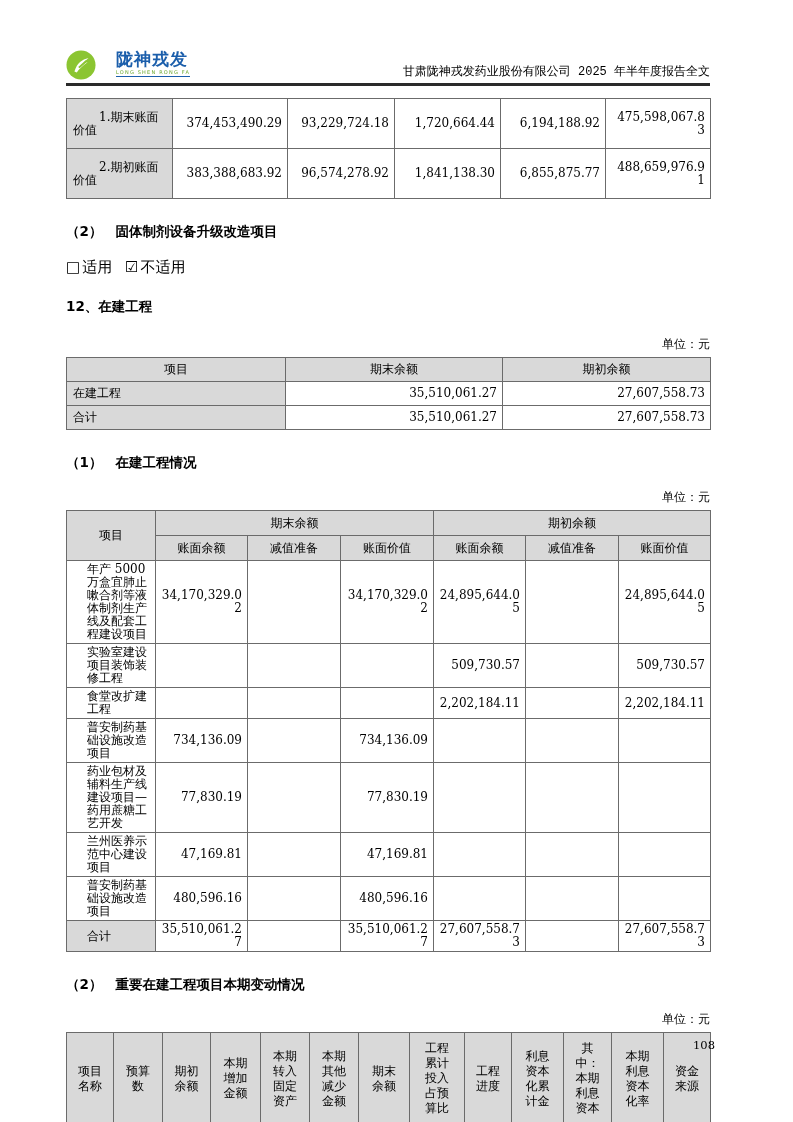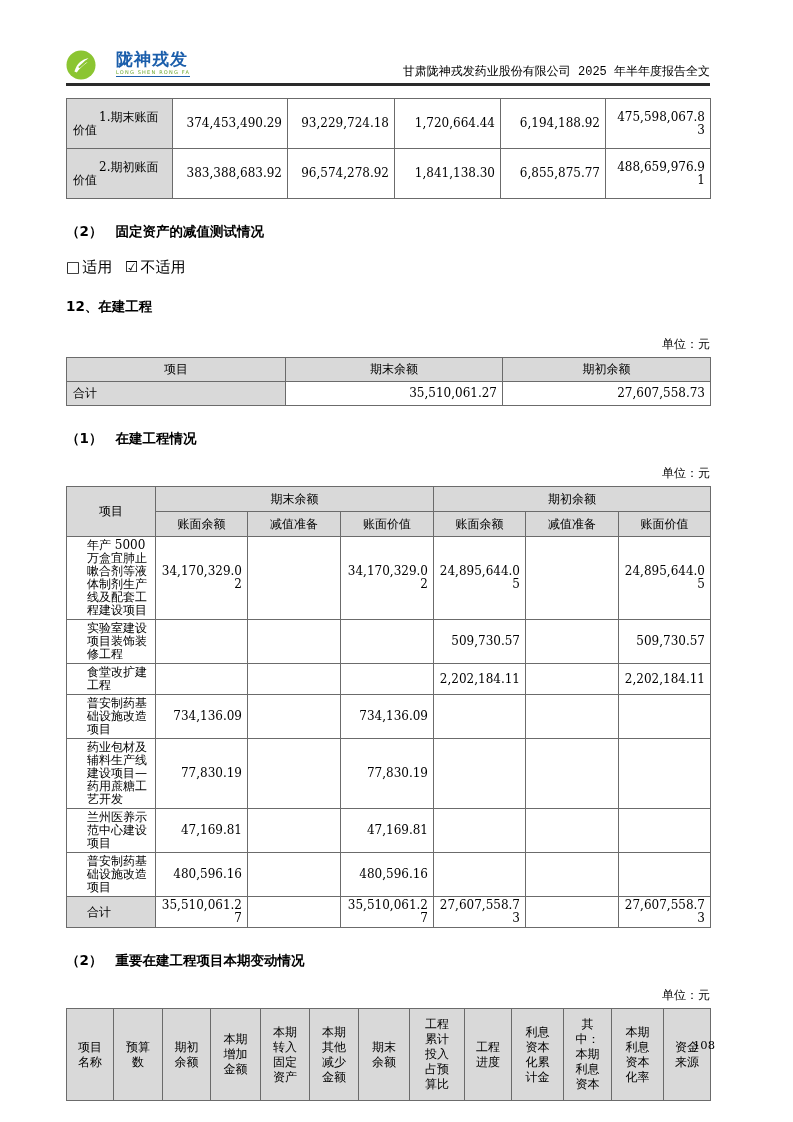--- a/index.html
+++ b/index.html
@@ -96,21 +96,21 @@
         <td class="num">96,574,278.92</td>
         <td class="num">1,841,138.30</td>
         <td class="num">6,855,875.77</td>
         <td class="num">488,659,976.91</td>
       </tr>
     </tbody>
   </table>
 
   <h3 class="h-imp">
     <span>（2）</span>
-    <span>固定资产的减值测试情况</span>
+    <span>固体制剂设备升级改造项目</span>
   </h3>
 
   <p class="applicability">
     <span class="box">□</span><span class="grp">适用</span>
     <span class="box">☑</span><span>不适用</span>
   </p>
 
   <h3 class="h-cip">
     <span>12、在建工程</span>
   </h3>
@@ -124,20 +124,25 @@
         <col style="width:208px">
       </colgroup>
     <thead>
       <tr>
         <th class="gray ctr">项目</th>
         <th class="gray ctr">期末余额</th>
         <th class="gray ctr">期初余额</th>
       </tr>
     </thead>
     <tbody>
+      <tr>
+        <td class="gray lbl">在建工程</td>
+        <td class="num">35,510,061.27</td>
+        <td class="num">27,607,558.73</td>
+      </tr>
       <tr>
         <td class="gray lbl">合计</td>
         <td class="num">35,510,061.27</td>
         <td class="num">27,607,558.73</td>
       </tr>
     </tbody>
   </table>
 
   <h3 class="h-sub">
     <span>（1）</span>

